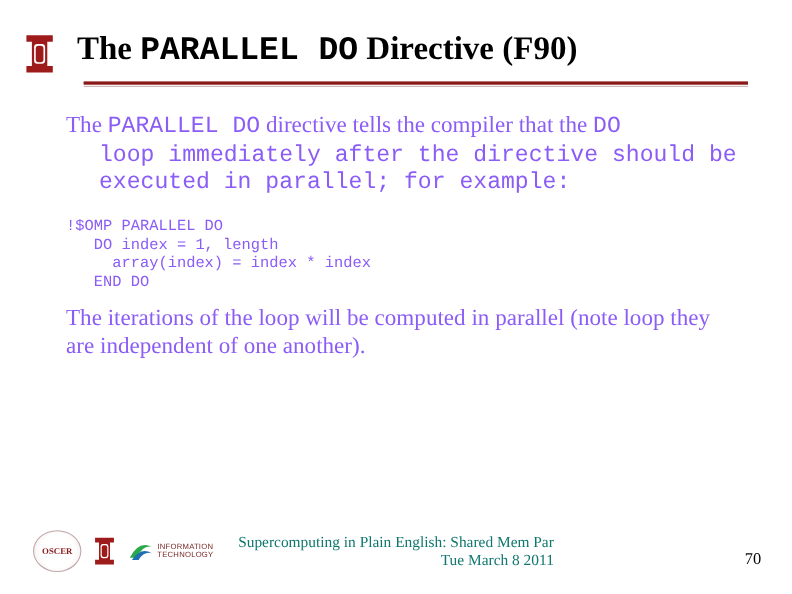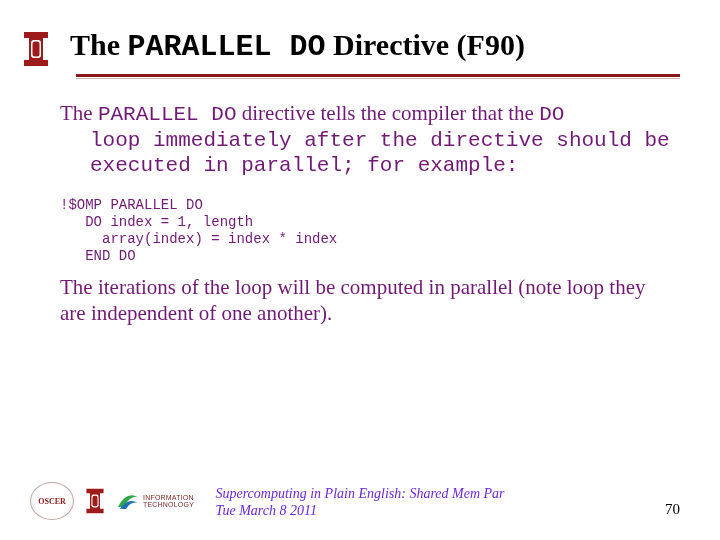--- a/index.html
+++ b/index.html
@@ -44,21 +44,21 @@
     margin: 2px 0 0 58px;
   }
   .title-rule-thin {
     height: 1px;
     background: #c9b2b2;
     margin: 1px 0 22px 58px;
   }
   .body {
     padding: 0 10px 0 42px;
     font-size: 21px;
-    color: #701a75;
+    color: #8b5cf6;
     line-height: 1.22;
   }
   .para { margin-bottom: 18px; }
   .indent { padding-left: 30px; display: block; font-family: Liberation Mono, monospace; }
   .mono { font-family: "Courier New", Courier, monospace; }
   .code-block {
     font-family: "Courier New", Courier, monospace;
     font-size: 14px;
     white-space: pre;
     line-height: 1.22;
@@ -73,32 +73,32 @@
     align-items: center;
     justify-content: center;
   }
   .footer-logos {
     position: absolute;
     left: 30px;
     bottom: 0;
     display: flex;
     align-items: center;
     gap: 8px;
+    text-align: center;
   }
   .footer-center {
-    text-align: left;
+    text-align: right;
     font-size: 14px;
     font-family: "Times New Roman", serif;
-    color: #6d28d9;
+    color: #0f766e;
     line-height: 1.2;
-    font-style: italic;
   }
   .page-num {
     position: absolute;
-    right: 40px;
+    right: 28px;
     bottom: 22px;
     font-size: 15px;
     color: #000;
     font-family: "Times New Roman", serif;
   }
   .badge-oscer {
     width: 44px; height: 38px;
     border: 1px solid #bfa8a8; border-radius: 50%;
     display: flex; align-items: center; justify-content: center;
     font-size: 8px; font-weight: bold; color: #8a1818;

